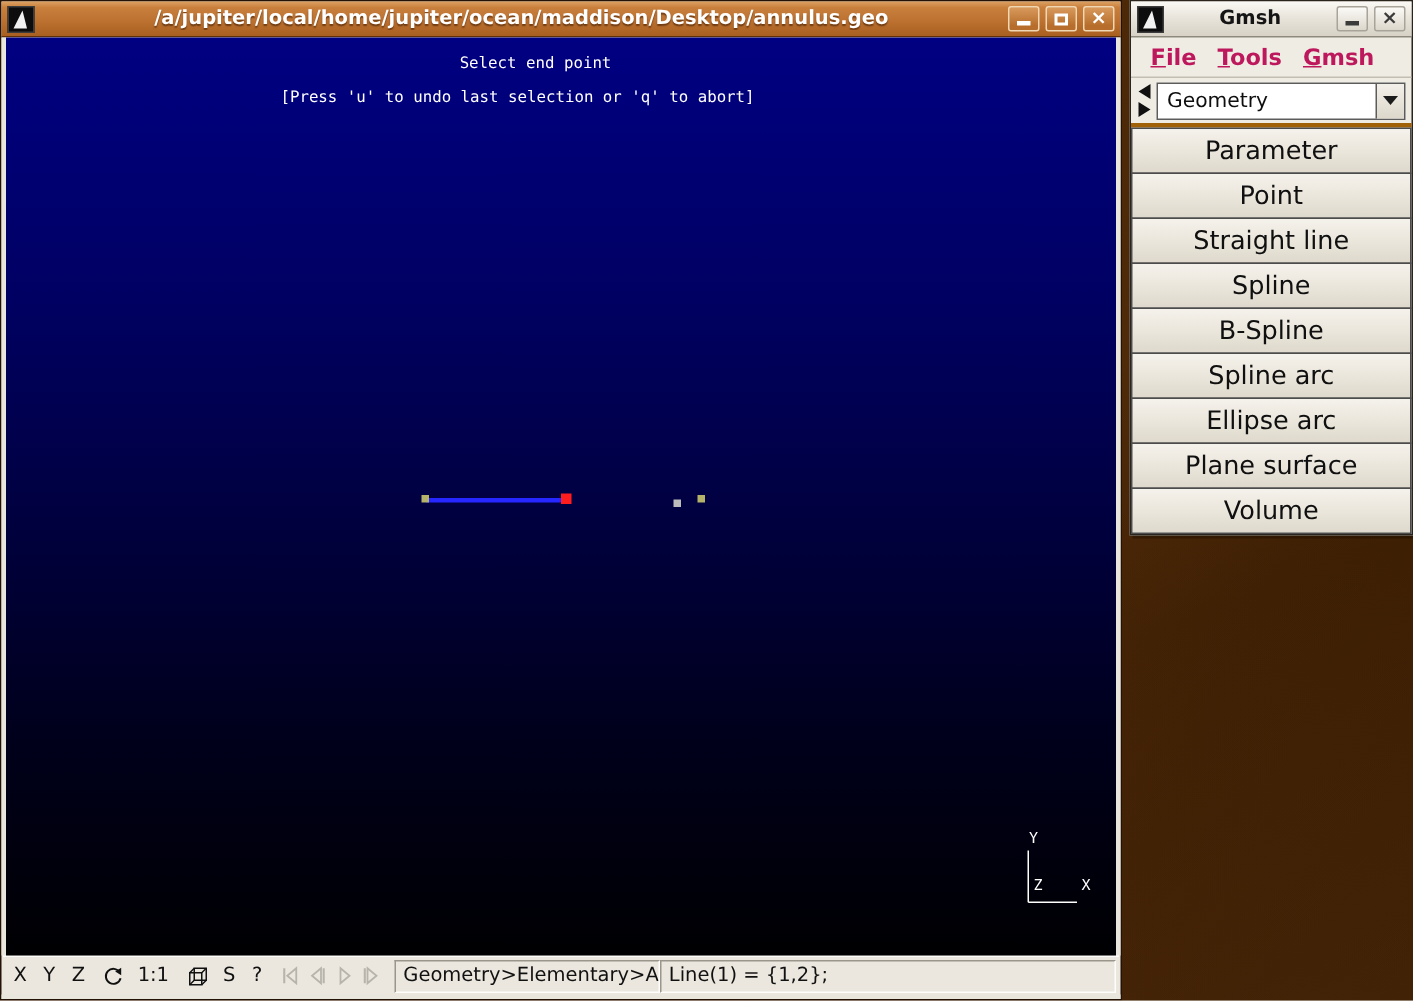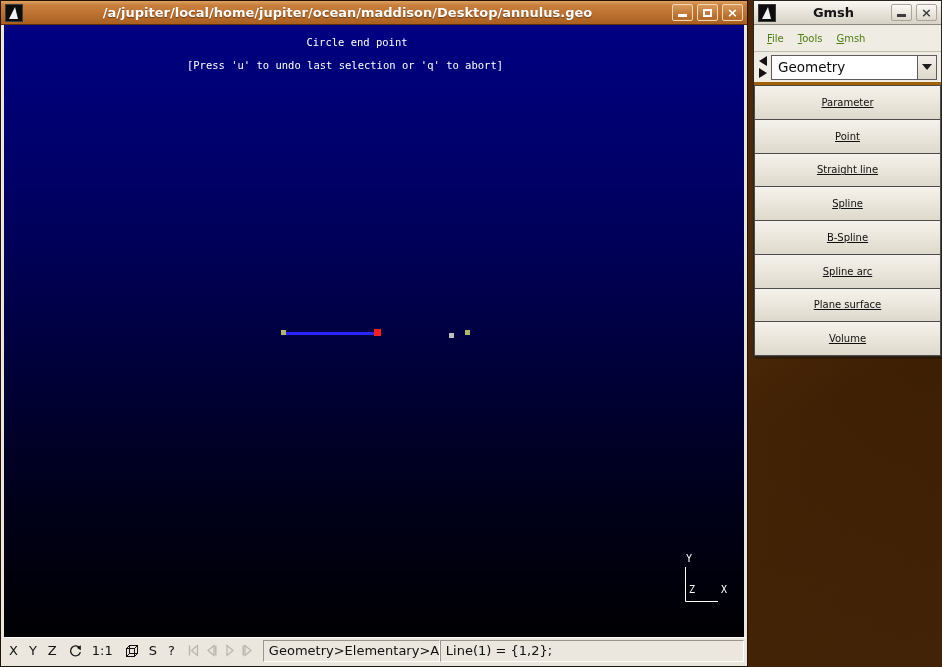--- a/index.html
+++ b/index.html
@@ -110,21 +110,21 @@
   }
   .titlebar.inactive {
     background:linear-gradient(180deg,#fbf9f5 0%, #e9e5dc 45%, #d7d2c5 100%);
     border-bottom:1px solid #8e897d;
   }
   .titlebar.inactive .title-text { color:#151515; text-shadow:none; }
   .menubar {
     height:27px; flex:0 0 27px;
     display:flex; align-items:center; padding:0 6px;
     border-bottom:1px solid #c3beb1;
-    font-size:10px; color:#4d7c0f;
+    font-size:15px; color:#be185d;font-weight:bold;
   }
   .menu-item { display:inline-block; padding:3px 7px; cursor:default; }
   .menu-item::first-letter { text-decoration:underline; }
   .chooser-row {
     flex:0 0 33px; height:33px;
     display:flex; align-items:center; padding:4px 4px 4px 3px;
     border-bottom:3px solid #a16207;
   }
   .mod-arrows {
     width:12px; height:24px; margin-right:2px;
@@ -146,21 +146,21 @@
     background:linear-gradient(180deg,#f3f0ea,#ddd8cb);
     display:flex; align-items:center; justify-content:center;
   }
   .caret-down { width:0; height:0; border-left:5px solid transparent; border-right:5px solid transparent; border-top:6px solid #1c1c1c; }
   .tree-buttons { flex:1; display:flex; flex-direction:column; }
   .tree-btn {
     flex:1;
     border:1px solid #4c4c4c; margin-top:-1px;
     background:linear-gradient(180deg,#f5f2ec 0%, #eae5da 55%, #ded9cc 100%);
     display:flex; align-items:center; justify-content:center;
-    font-size:10px; color:#101010; cursor:default;text-decoration:underline;
+    font-size:17px; color:#101010; cursor:default;
   }
   .tree-btn:first-child { margin-top:0; }
 </style>
 </head>
 <body>
 
 <div class="main-window">
 
   <div class="titlebar active">
     <div class="app-icon">
@@ -175,21 +175,21 @@
           <span class="glyph-max"></span>
         </div>
       <div class="win-btn orange">
           <span class="glyph-close">×</span>
         </div>
     </div>
   </div>
 
   <div class="canvas-frame">
     <div class="gl-canvas">
-      <div class="hint hint1">Circle end point</div>
+      <div class="hint hint1">Select end point</div>
       <div class="hint hint2">[Press 'u' to undo last selection or 'q' to abort]</div>
 
       <div class="entity" style="left:280px;top:307px;width:91px;height:3px;background:#2626ff"></div>
       <div class="entity" style="left:277px;top:305px;width:5px;height:5px;background:#b5b269"></div>
       <div class="entity" style="left:370px;top:304px;width:7px;height:7px;background:#ff1d1d"></div>
       <div class="entity" style="left:445px;top:308px;width:5px;height:5px;background:#bcbcbc"></div>
       <div class="entity" style="left:461px;top:305px;width:5px;height:5px;background:#b5b269"></div>
 
       <svg class="axes-svg" width="56" height="56" viewBox="0 0 56 56">
         <line x1="9.5" y1="16" x2="9.5" y2="50.5" stroke="#fff" stroke-width="1"></line>
@@ -287,16 +287,17 @@
     </div>
   </div>
 
   <div class="tree-buttons">
     <div class="tree-btn">Parameter</div>
     <div class="tree-btn">Point</div>
     <div class="tree-btn">Straight line</div>
     <div class="tree-btn">Spline</div>
     <div class="tree-btn">B-Spline</div>
     <div class="tree-btn">Spline arc</div>
+    <div class="tree-btn">Ellipse arc</div>
     <div class="tree-btn">Plane surface</div>
     <div class="tree-btn">Volume</div>
   </div>
 </div>
 
 </body></html>

